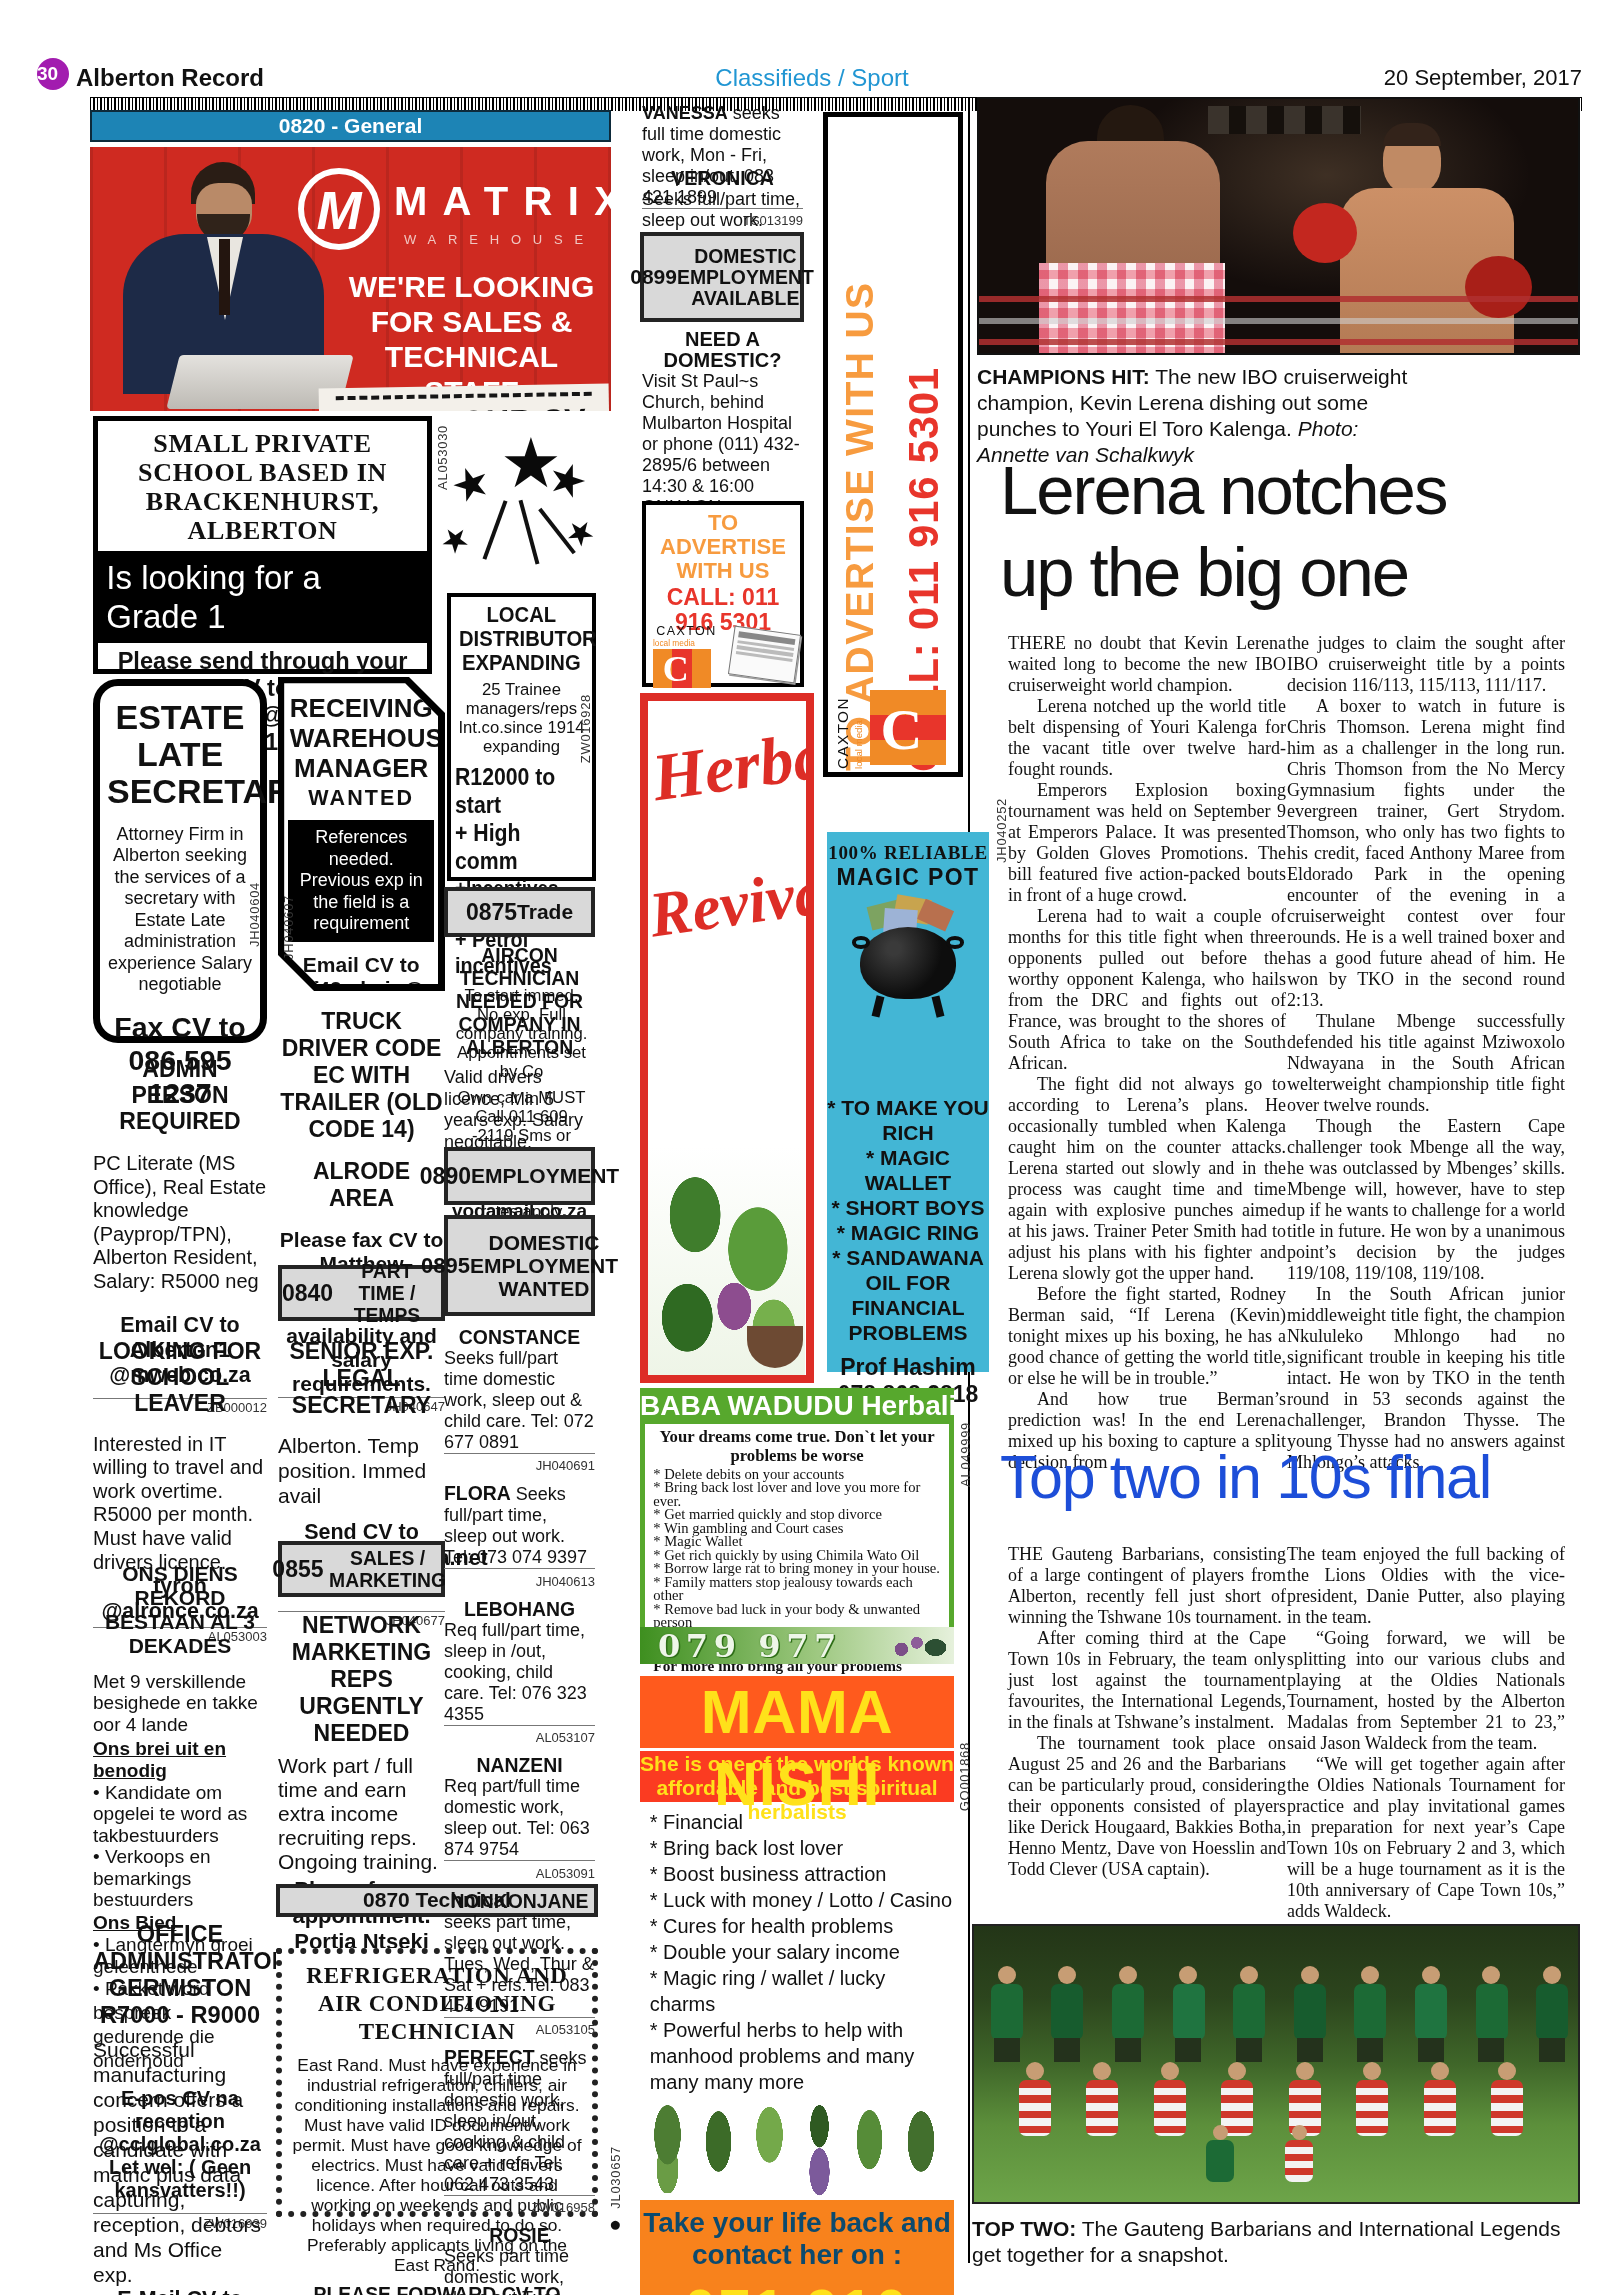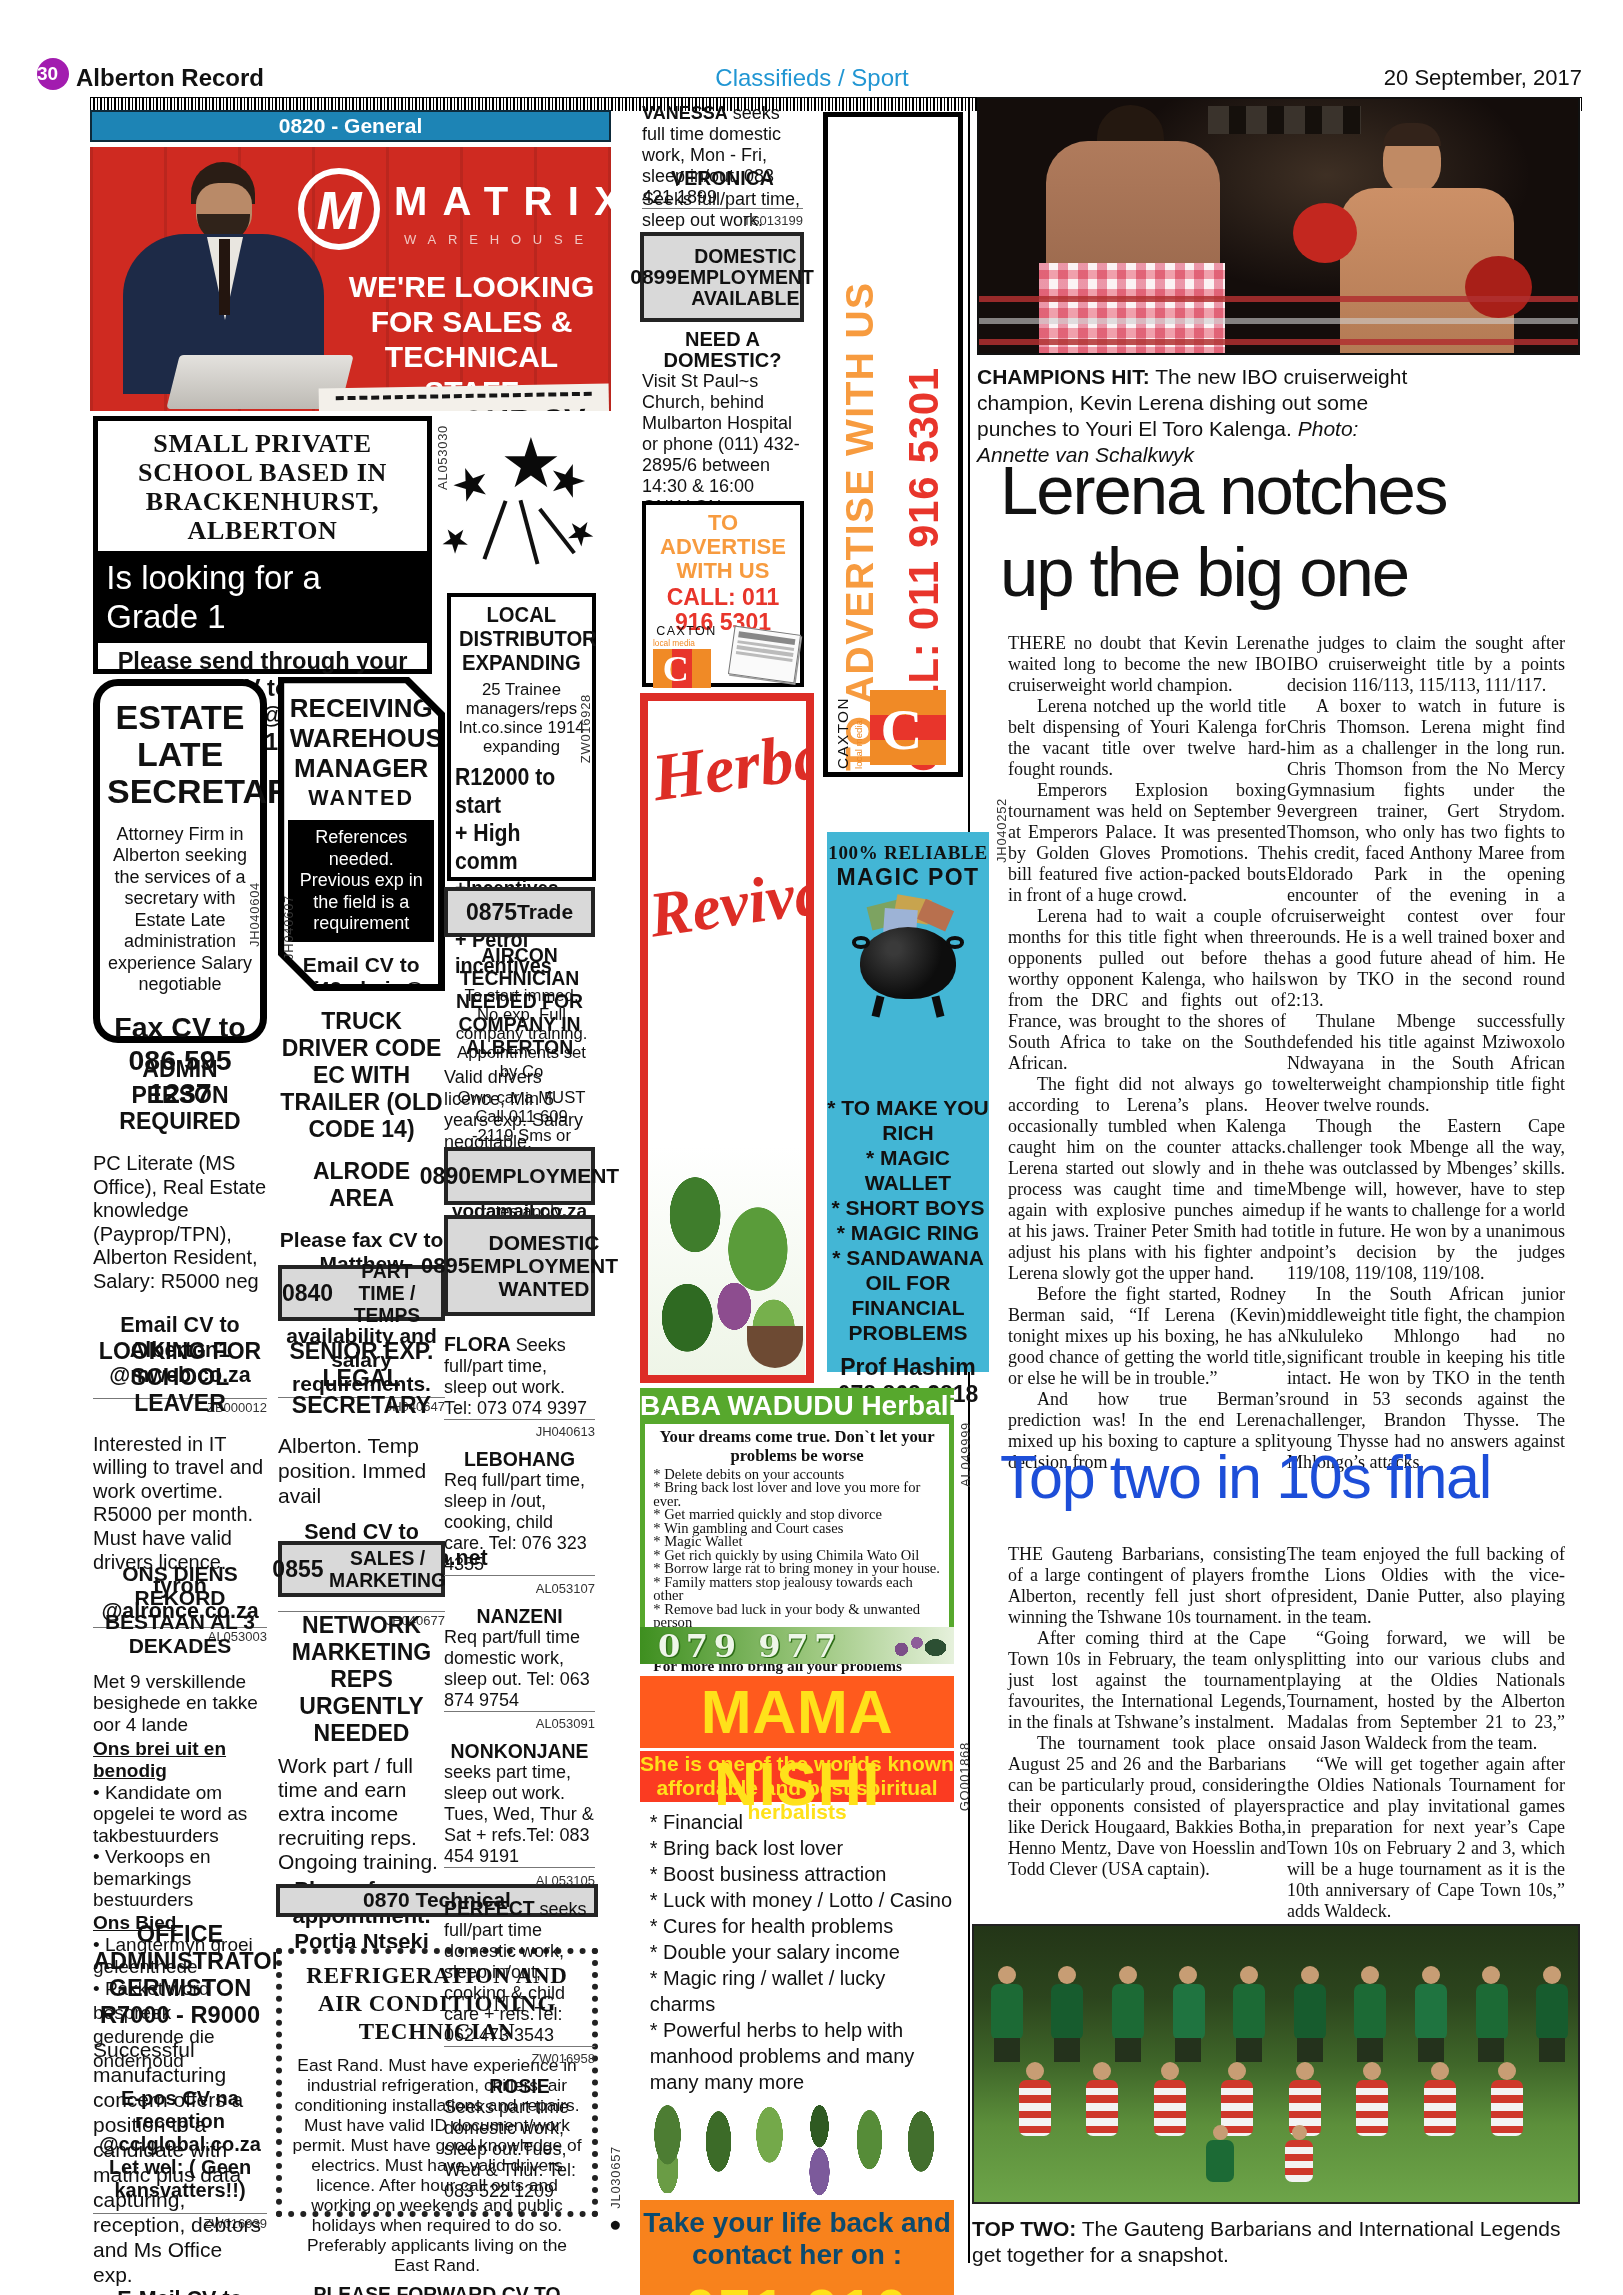--- a/index.html
+++ b/index.html
@@ -209,20 +209,25 @@
   <div class="abs band" style="left:444px;top:1147px;width:151px;height:58px">
     <div style="font-size:23px">0890</div>
     <div style="font-size:21px">EMPLOYMENT</div>
   </div>
   <div class="abs band" style="left:444px;top:1215px;width:151px;height:101px;padding:2.8px">
     <div style="font-size:22px">0895</div>
     <div style="font-size:21px;line-height:23px">DOMESTIC EMPLOYMENT WANTED</div>
   </div>
 
   <div class="abs" style="left:444px;top:1327px;width:151px;font-size:18px;line-height:21px">
+    <div>
+      <div class="adtitle" style="font-size:19.4px">CONSTANCE</div>
+      <div>Seeks full/part time domestic work, sleep out &amp; child care. Tel: 072 677 0891</div>
+      <div class="code rt coderule">JH040691</div>
+    </div>
     <div style="margin-top:7px">
       <span class="b" style="font-size:19.4px">FLORA</span>
       <span>Seeks full/part time, sleep out work. Tel: 073 074 9397</span>
       <div class="code rt coderule">JH040613</div>
     </div>
     <div style="margin-top:7px">
       <div class="adtitle" style="font-size:19.4px">LEBOHANG</div>
       <div>Req full/part time, sleep in /out, cooking, child care. Tel: 076 323 4355</div>
       <div class="code rt coderule">AL053107</div>
     </div>

